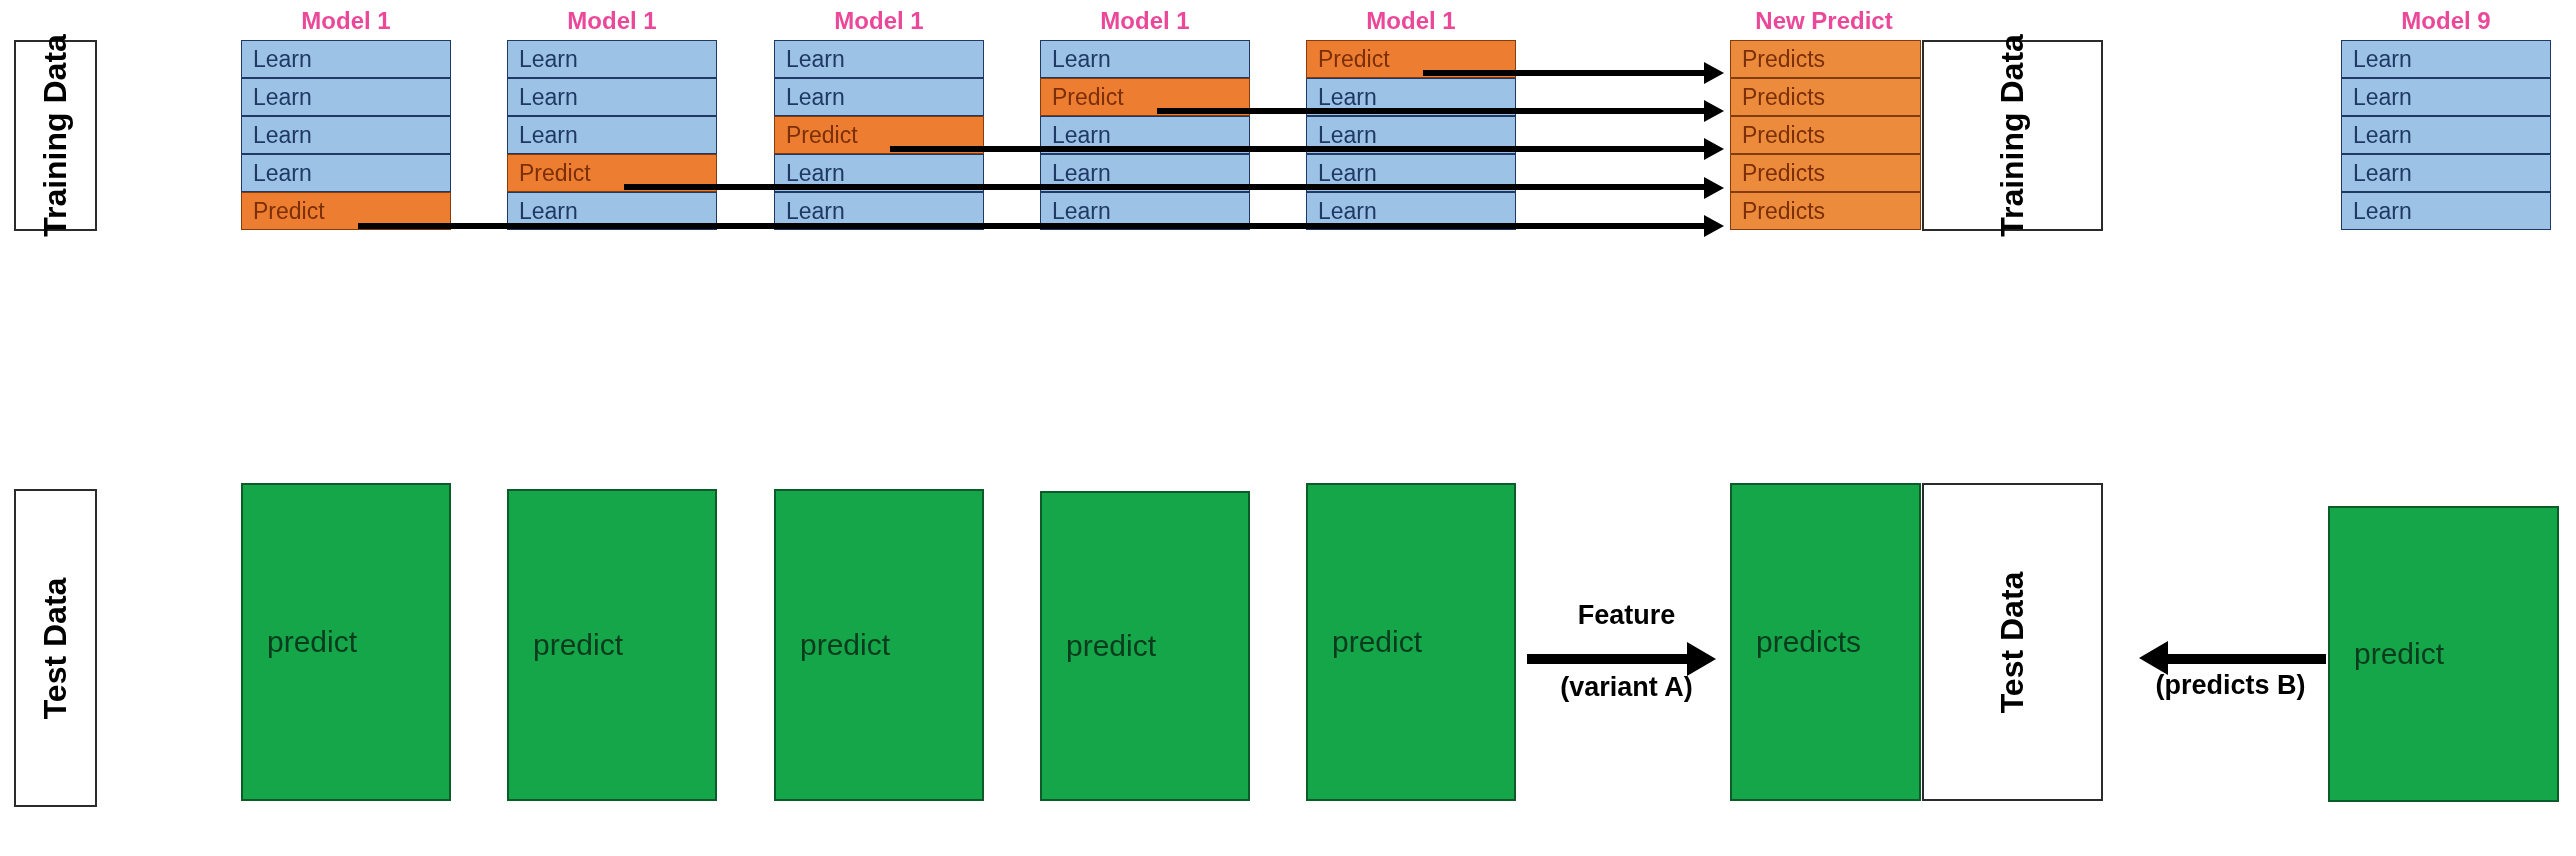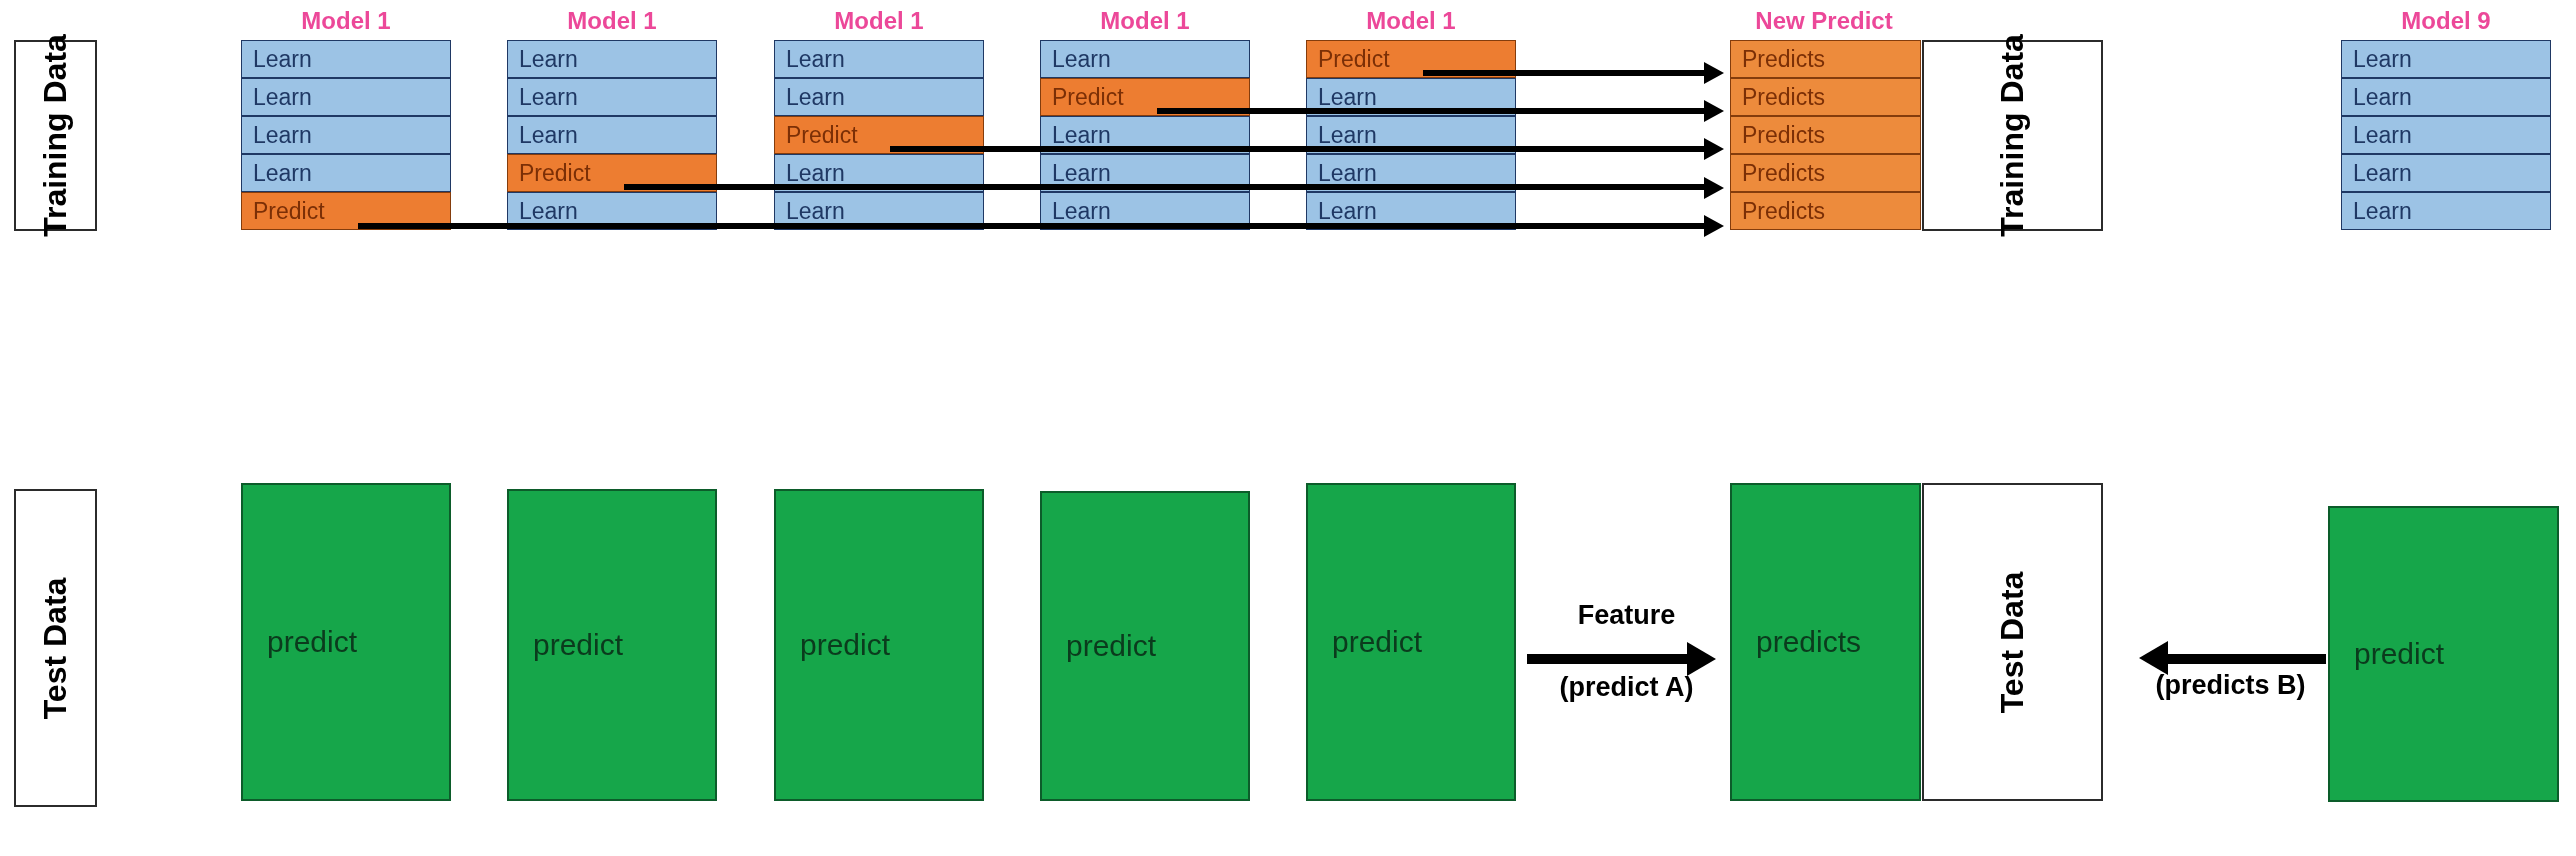--- a/index.html
+++ b/index.html
@@ -176,21 +176,21 @@
 
   <div class="abs green-box" style="left:241px;top:483px;width:210px;height:318px;">predict</div>
   <div class="abs green-box" style="left:507px;top:489px;width:210px;height:312px;">predict</div>
   <div class="abs green-box" style="left:774px;top:489px;width:210px;height:312px;">predict</div>
   <div class="abs green-box" style="left:1040px;top:491px;width:210px;height:310px;">predict</div>
   <div class="abs green-box" style="left:1306px;top:483px;width:210px;height:318px;">predict</div>
 
   <div class="abs arrow-caption" style="left:1527px;top:600px;width:199px;">Feature</div>
   <div class="abs thick-line" style="left:1527px;top:654px;width:163px;"></div>
   <div class="abs thick-head right" style="left:1687px;top:642px;"></div>
-  <div class="abs arrow-caption sub" style="left:1527px;top:672px;width:199px;">(predict A)</div>
+  <div class="abs arrow-caption sub" style="left:1527px;top:672px;width:199px;">(variant A)</div>
 
   <div class="abs green-box" style="left:1730px;top:483px;width:191px;height:318px;">predicts</div>
 
   <div class="abs side-box" style="left:1922px;top:483px;width:181px;height:318px;">
     <span class="vlabel">Test Data</span>
   </div>
 
   <div class="abs thick-head left" style="left:2139px;top:641px;"></div>
   <div class="abs thick-line" style="left:2167px;top:654px;width:159px;"></div>
   <div class="abs arrow-caption sub" style="left:2131px;top:670px;width:199px;">(predicts B)</div>

